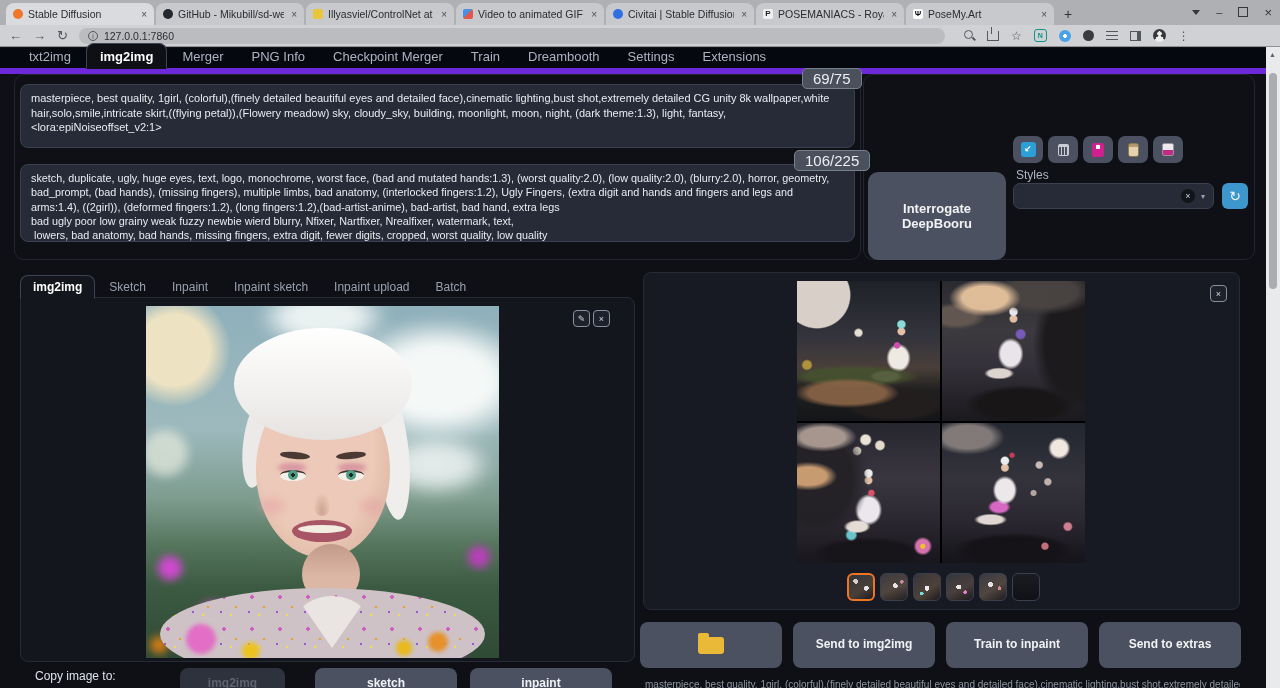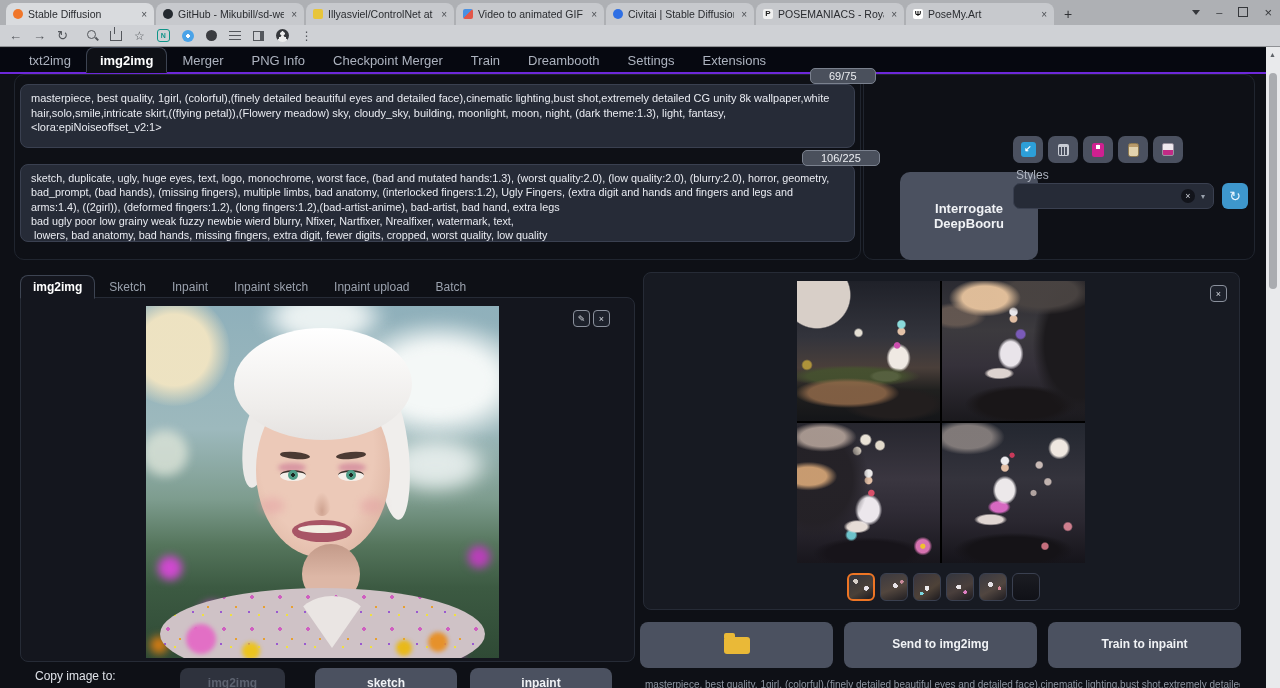--- a/index.html
+++ b/index.html
@@ -32,33 +32,33 @@
   .star{font-size:12px;color:#54575c;}
   .extN{width:11px;height:11px;border:1.5px solid #0e9488;border-radius:3px;font-size:7px;line-height:11px;text-align:center;color:#0e9488;font-weight:700;box-sizing:content-box;}
   .extB{width:12px;height:12px;border-radius:50%;background:radial-gradient(circle at 50% 50%, #fff 0 22%, #4aa3e8 24% 100%);}
   .extP{width:11px;height:11px;border-radius:50%;background:#3a3c40;}
   .lines{width:12px;height:10px;background:repeating-linear-gradient(180deg,#54575c 0 1.5px,transparent 1.5px 4px);}
   .sidebox{width:11px;height:10px;border:1.5px solid #54575c;box-sizing:border-box;background:linear-gradient(90deg,transparent 0 6px,#54575c 6px);}
   .ava{width:13px;height:13px;border-radius:50%;background:radial-gradient(circle at 50% 35%,#ececec 0 20%,transparent 22%),radial-gradient(circle at 50% 88%,#ececec 0 32%,transparent 34%),#35373b;}
   .dots{font-size:12px;color:#54575c;}
 
   
-  .sd-header{position:absolute;left:0;top:48px;width:1266px;height:26px;background:#060810;border-bottom:2px solid #6d28d9;display:flex;align-items:flex-end;padding-left:16px;box-sizing:border-box;gap:2px;}
+  .sd-header{position:absolute;left:0;top:48px;width:1266px;height:26px;background:#060810;border-bottom:6px solid #6d28d9;display:flex;align-items:flex-end;padding-left:16px;box-sizing:border-box;gap:2px;}
   .mtab{padding:5px 13px 4px;font-size:13px;color:#adb3bf;}
   .mtab.active{color:#fff;font-weight:700;background:#0e1016;border:1px solid #3d4452;border-bottom:1px solid #0e1016;border-radius:8px 8px 0 0;margin-bottom:-1px;}
 
   .sec{position:absolute;border:1px solid #20252f;border-radius:10px;}
 
   
   .ta{position:absolute;background:#262b37;border:1px solid #3a4050;border-radius:8px;color:#e9ebf1;
       font-size:11px;line-height:1.32;padding:6px 10px;box-sizing:border-box;resize:none;overflow:hidden;
       font-family:"Liberation Sans","DejaVu Sans",sans-serif;outline:none;}
   #ta-prompt{left:20px;top:84px;width:835px;height:64px;}
   #ta-neg{left:20px;top:164px;width:835px;height:78px;font-size:10.8px;}
-  .badge{position:absolute;background:#4a505c;border:1px solid #7a818e;border-radius:5px;color:#eceef2;font-size:11px;padding:1px 18px;z-index:5;margin-left:8px;}
+  .badge{position:absolute;background:#4a505c;border:1px solid #7a818e;border-radius:5px;color:#eceef2;font-size:15px;padding:1px 10px;z-index:5;}
 
   .big-gray{position:absolute;background:#4b5160;border-radius:10px;color:#f0f2f5;font-weight:700;font-size:13px;display:flex;align-items:center;justify-content:center;text-align:center;padding:0 22px;box-sizing:border-box;}
   #btn-generate{position:absolute;left:1013px;top:77px;width:234px;height:52px;background:linear-gradient(180deg,#f08034,#e2690f);border-radius:8px;color:#fff;font-weight:700;font-size:13.5px;display:flex;align-items:center;justify-content:center;}
   .mini-row{position:absolute;left:1013px;top:136px;display:flex;gap:5px;}
   .mini{width:30px;height:27px;background:#4b5160;border-radius:7px;display:flex;align-items:center;justify-content:center;}
   .ic-arrow{width:15px;height:15px;background:#2d9fd8;border-radius:3px;color:#fff;font-size:9px;line-height:15px;text-align:center;font-weight:700;}
   .ic-trash{width:11px;height:12px;border:1px solid #c9cdd5;border-top-width:3px;border-radius:2px;background:repeating-linear-gradient(90deg,rgba(0,0,0,0) 0 2px,#c9cdd5 2px 3px);box-sizing:border-box;}
   .ic-card{width:12px;height:14px;border-radius:2.5px;background:radial-gradient(circle 2.5px at 50% 28%,#fff 0 90%,transparent 100%),#cf2090;}
   .ic-clip{width:11px;height:14px;background:linear-gradient(180deg,#b89a6a 0 22%,#e3d3ae 22%);border-radius:2.5px;border:1px solid #8f7a50;box-sizing:border-box;}
   .ic-floppy{width:12px;height:13px;background:linear-gradient(180deg,#efe9ee 0 55%,#c22a86 55%);border-radius:2px;border:1px solid #9a93a0;box-sizing:border-box;}
@@ -244,20 +244,24 @@
       <span>–</span>
       <span class="maxbox"></span>
       <span style="font-size:13px;">×</span>
     </div>
   </div>
 
   <div class="toolbar">
     <span class="navg">←</span>
     <span class="navg">→</span>
     <span class="navg">↻</span>
+    <div class="urlpill">
+      <span class="infoc">i</span>
+      <span>127.0.0.1:7860</span>
+    </div>
     <div class="tb-icons">
       <span class="mag">
           <i></i>
           <b></b>
         </span>
       <span class="shr">
           <i></i>
         </span>
       <span class="star">☆</span>
       <span class="extN">N</span>
@@ -286,21 +290,21 @@
   <div class="sec" style="left:863px;top:74px;width:390px;height:184px;"></div>
 
   <textarea id="ta-prompt" class="ta" spellcheck="false" style="">masterpiece, best quality, 1girl, (colorful),(finely detailed beautiful eyes and detailed face),cinematic lighting,bust shot,extremely detailed CG unity 8k wallpaper,white hair,solo,smile,intricate skirt,((flying petal)),(Flowery meadow) sky, cloudy_sky, building, moonlight, moon, night, (dark theme:1.3), light, fantasy,
 &lt;lora:epiNoiseoffset_v2:1&gt;</textarea>
   <span class="badge" style="left:802px;top:68px;">69/75</span>
   <textarea id="ta-neg" class="ta" spellcheck="false" style="">sketch, duplicate, ugly, huge eyes, text, logo, monochrome, worst face, (bad and mutated hands:1.3), (worst quality:2.0), (low quality:2.0), (blurry:2.0), horror, geometry, bad_prompt, (bad hands), (missing fingers), multiple limbs, bad anatomy, (interlocked fingers:1.2), Ugly Fingers, (extra digit and hands and fingers and legs and arms:1.4), ((2girl)), (deformed fingers:1.2), (long fingers:1.2),(bad-artist-anime), bad-artist, bad hand, extra legs
 bad ugly poor low grainy weak fuzzy newbie wierd blurry, Nfixer, Nartfixer, Nrealfixer, watermark, text,
  lowers, bad anatomy, bad hands, missing fingers, extra digit, fewer digits, cropped, worst quality, low quality</textarea>
   <span class="badge" style="left:794px;top:150px;">106/225</span>
 
-  <div class="big-gray" style="left:900px;top:172px;width:138px;height:88px;">Interrogate DeepBooru</div>
+  <div class="big-gray" style="left:868px;top:172px;width:138px;height:88px;">Interrogate DeepBooru</div>
 
   <div class="mini-row">
     <div class="mini">
         <span class="ic-arrow">↙</span>
       </div>
     <div class="mini">
         <span class="ic-trash"></span>
       </div>
     <div class="mini">
         <span class="ic-card"></span>
@@ -395,20 +399,21 @@
       <div class="thumb" style="background:linear-gradient(180deg,#1b1c22,#101117);"></div>
     </div>
   </div>
 
   <div class="actions">
     <div class="act">
         <span class="ic-folder"></span>
       </div>
     <div class="act">Send to img2img</div>
     <div class="act">Train to inpaint</div>
+    <div class="act">Send to extras</div>
   </div>
   <div class="info-line">masterpiece, best quality, 1girl, (colorful),(finely detailed beautiful eyes and detailed face),cinematic lighting,bust shot,extremely detailed CG</div>
 
   <div class="sb-track">
     <span class="sb-up" style="position:absolute;left:3px;top:4px;">▲</span>
     <div class="sb-thumb"></div>
   </div>
 
 </div>
 

